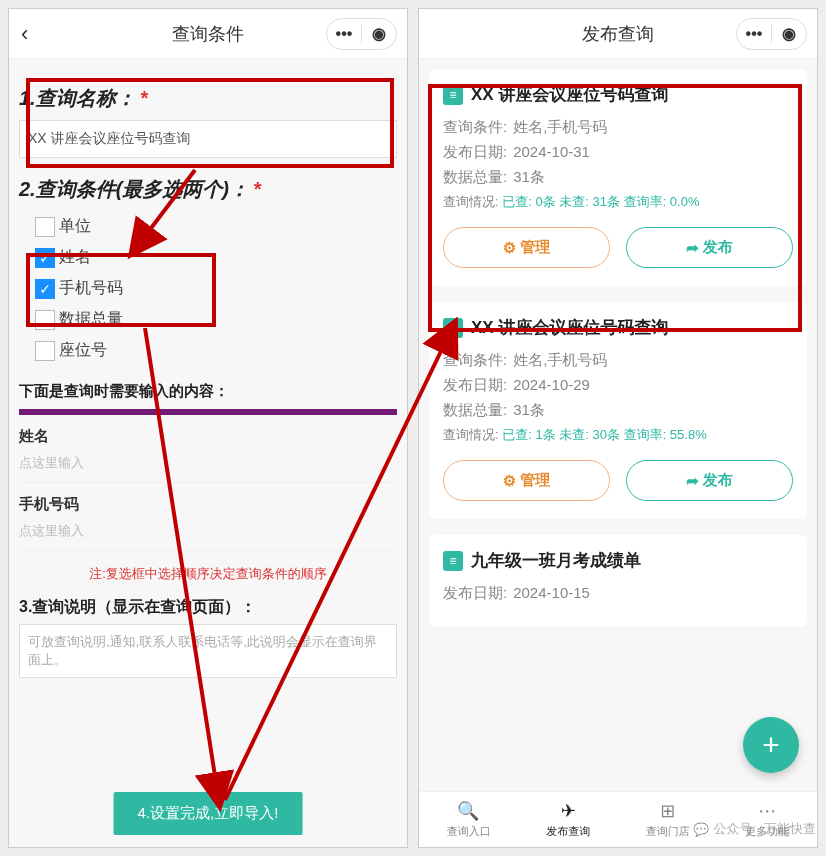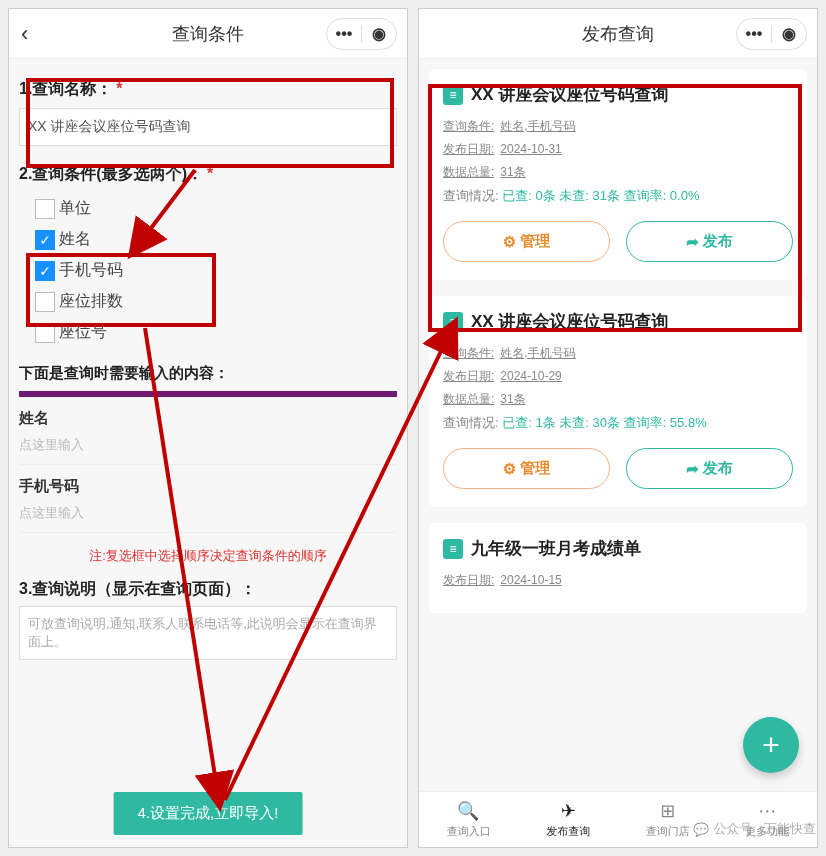--- a/index.html
+++ b/index.html
@@ -61,24 +61,25 @@
   font-weight: bold;
   color: #333;
 }
 .capsule .sep { width:1px; height:18px; background:#ddd; }
 .content {
   flex: 1;
   overflow-y: auto;
   padding: 10px 10px 60px 10px;
 }
 .section-label {
-  font-size: 16px;
+  font-size: 20px;
   font-weight: 700;
   color: #222;
-  margin: 10px 0 8px 0;
+  margin: 16px 0 8px 0;
+  font-style: italic;
 }
 .required { color: #d33; margin-left: 4px; }
 .name-input {
   width: 100%;
   border: 1px solid #ddd;
   background: #fff;
   padding: 10px 8px;
   font-size: 14px;
   color: #555;
 }
@@ -176,24 +177,23 @@
   background: #2fb9a3;
   border-radius: 3px;
   color: #fff;
   display: inline-flex;
   align-items: center;
   justify-content: center;
   font-size: 12px;
   font-weight: bold;
 }
 .meta-row {
-  font-size: 12px;
+  font-size: 15px;
   color: #888;
   margin: 6px 0;
-  text-decoration: underline;
 }
 .meta-row .val { color: #888; margin-left: 6px; }
 .stats { font-size: 13px; color: #888; margin: 6px 0; }
 .stats .green { color: #2fb9a3; }
 .btn-row {
   display: flex;
   gap: 16px;
   margin-top: 16px;
 }
 .btn-row button {
@@ -309,21 +309,21 @@
         <div class="cb-row">
           <span class="cb checked">✓</span>
           <span>姓名</span>
         </div>
         <div class="cb-row">
           <span class="cb checked">✓</span>
           <span>手机号码</span>
         </div>
         <div class="cb-row">
           <span class="cb "></span>
-          <span>座位排数</span>
+          <span>数据总量</span>
         </div>
         <div class="cb-row">
           <span class="cb "></span>
           <span>座位号</span>
         </div>
       </div>
 
     <div class="sub-heading">下面是查询时需要输入的内容：</div>
     <div id="field-list">
         <div class="field-label">姓名</div>

